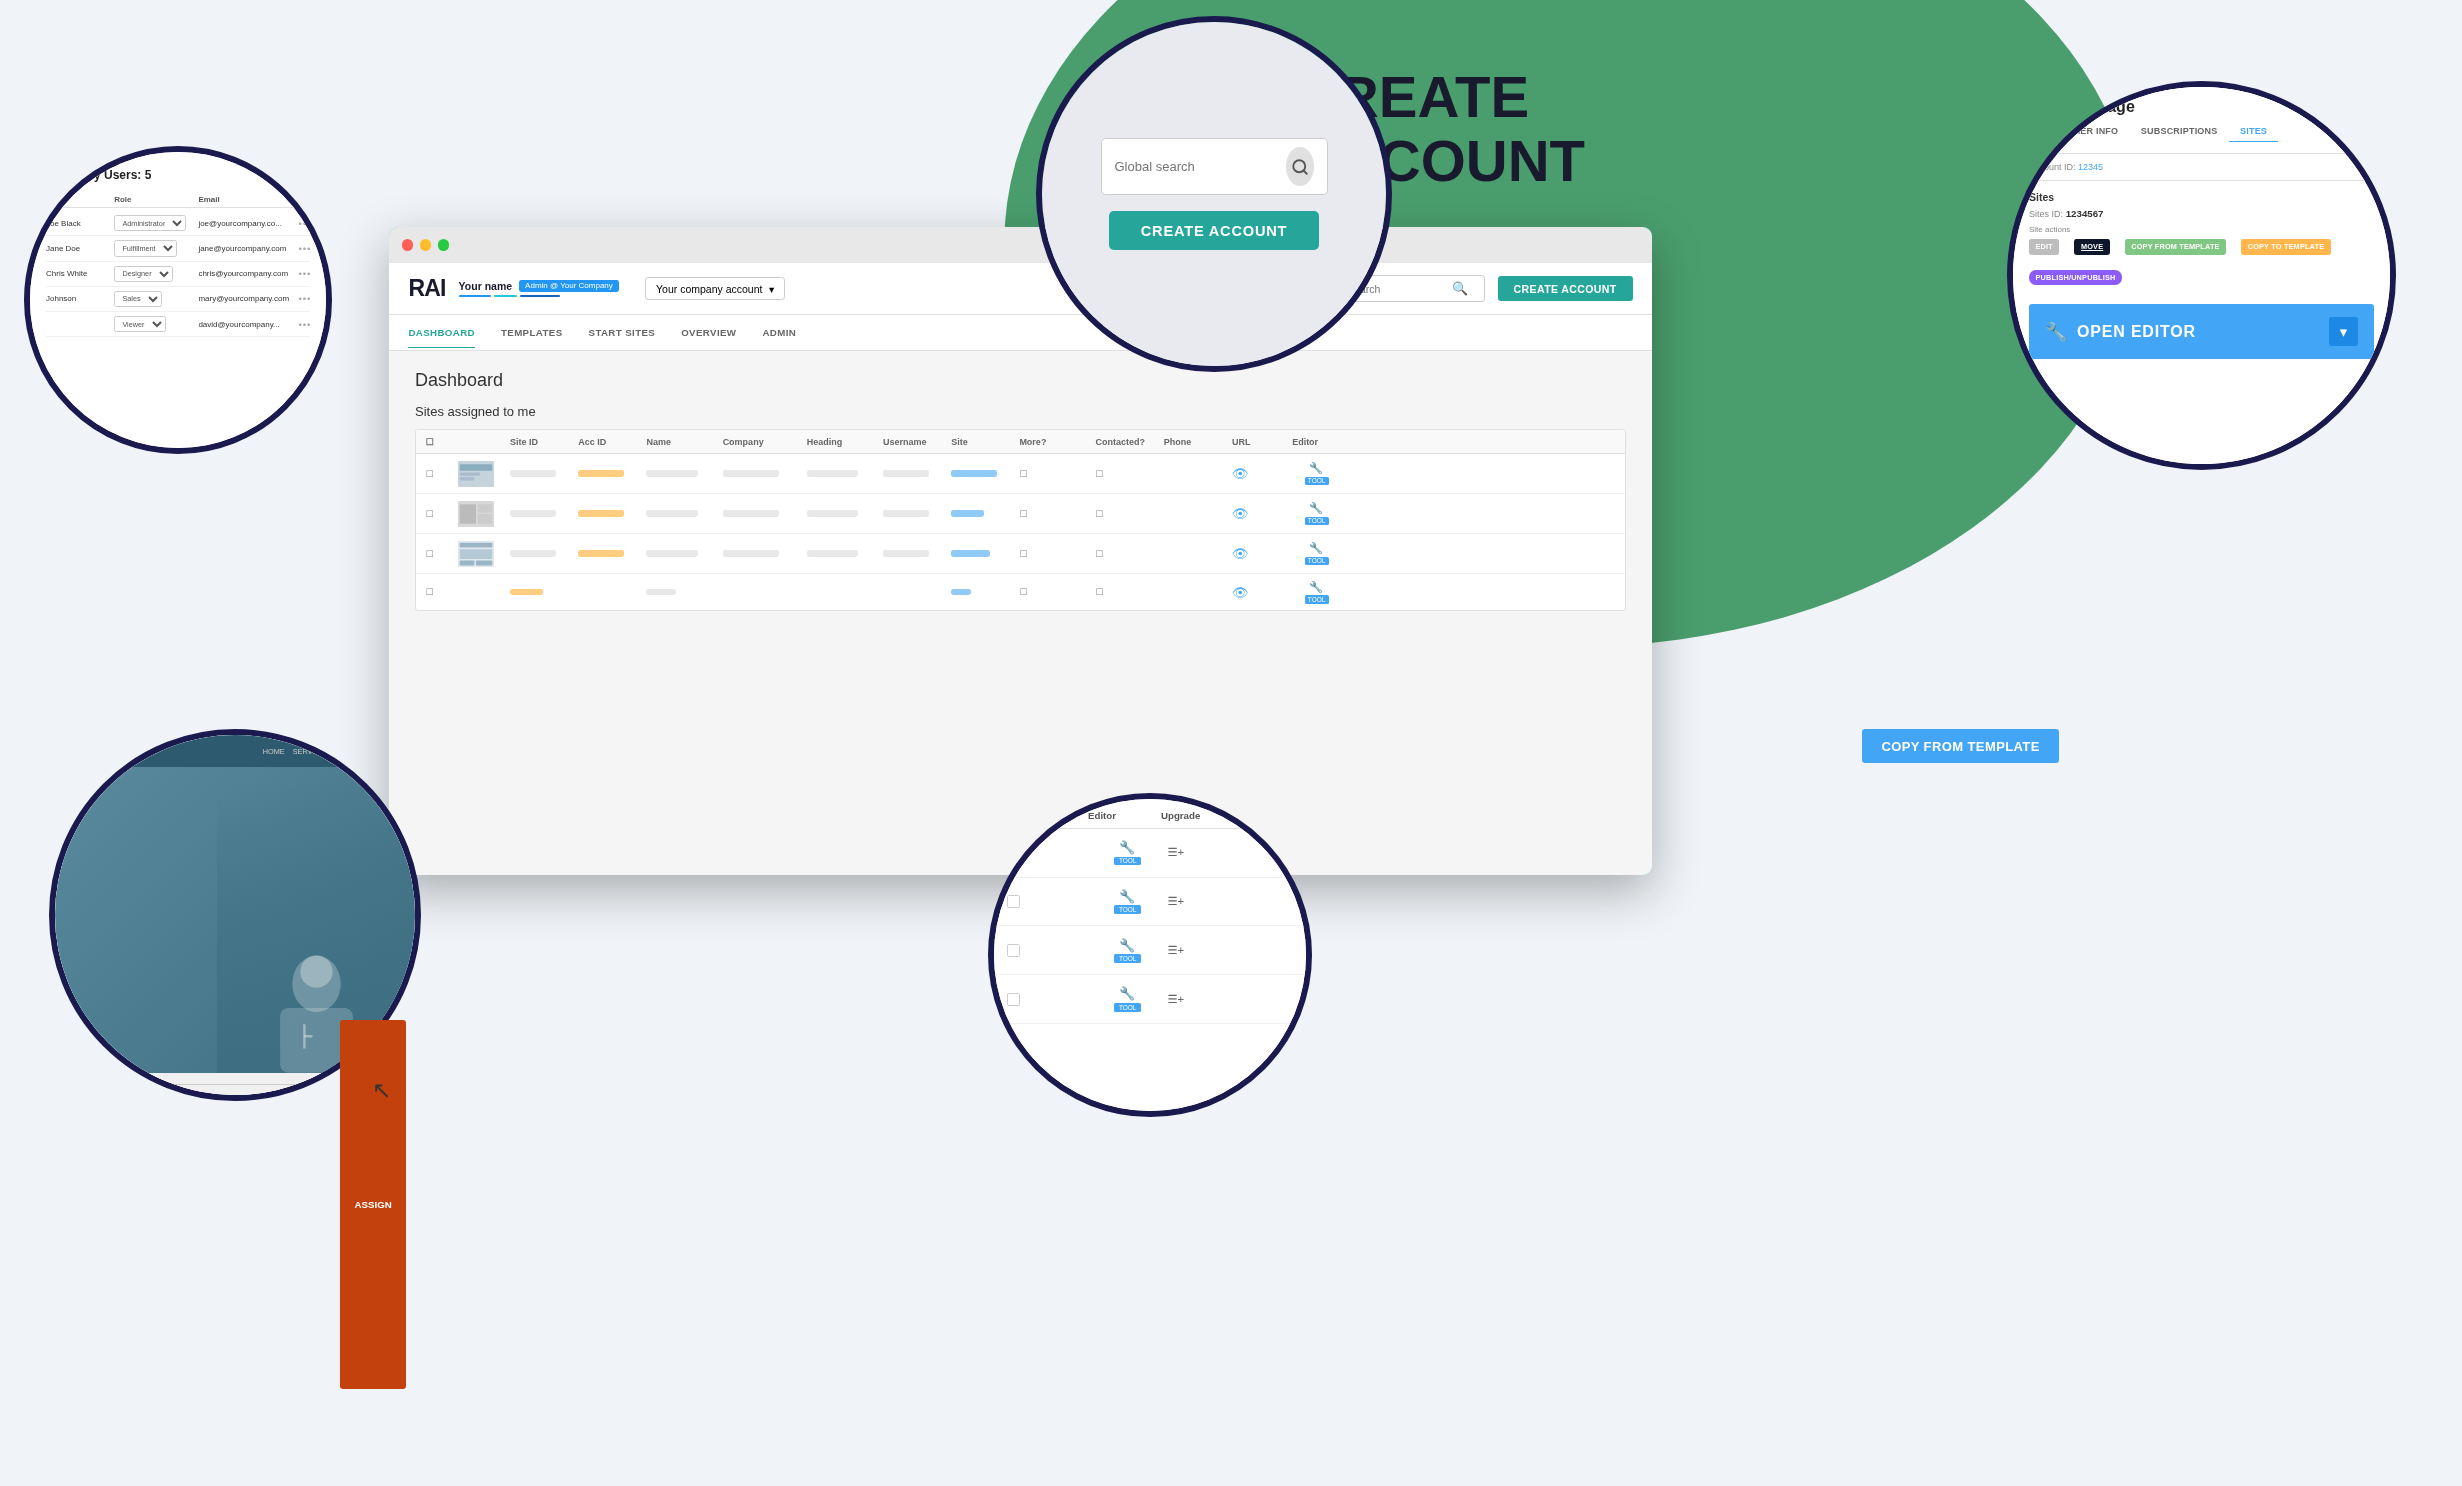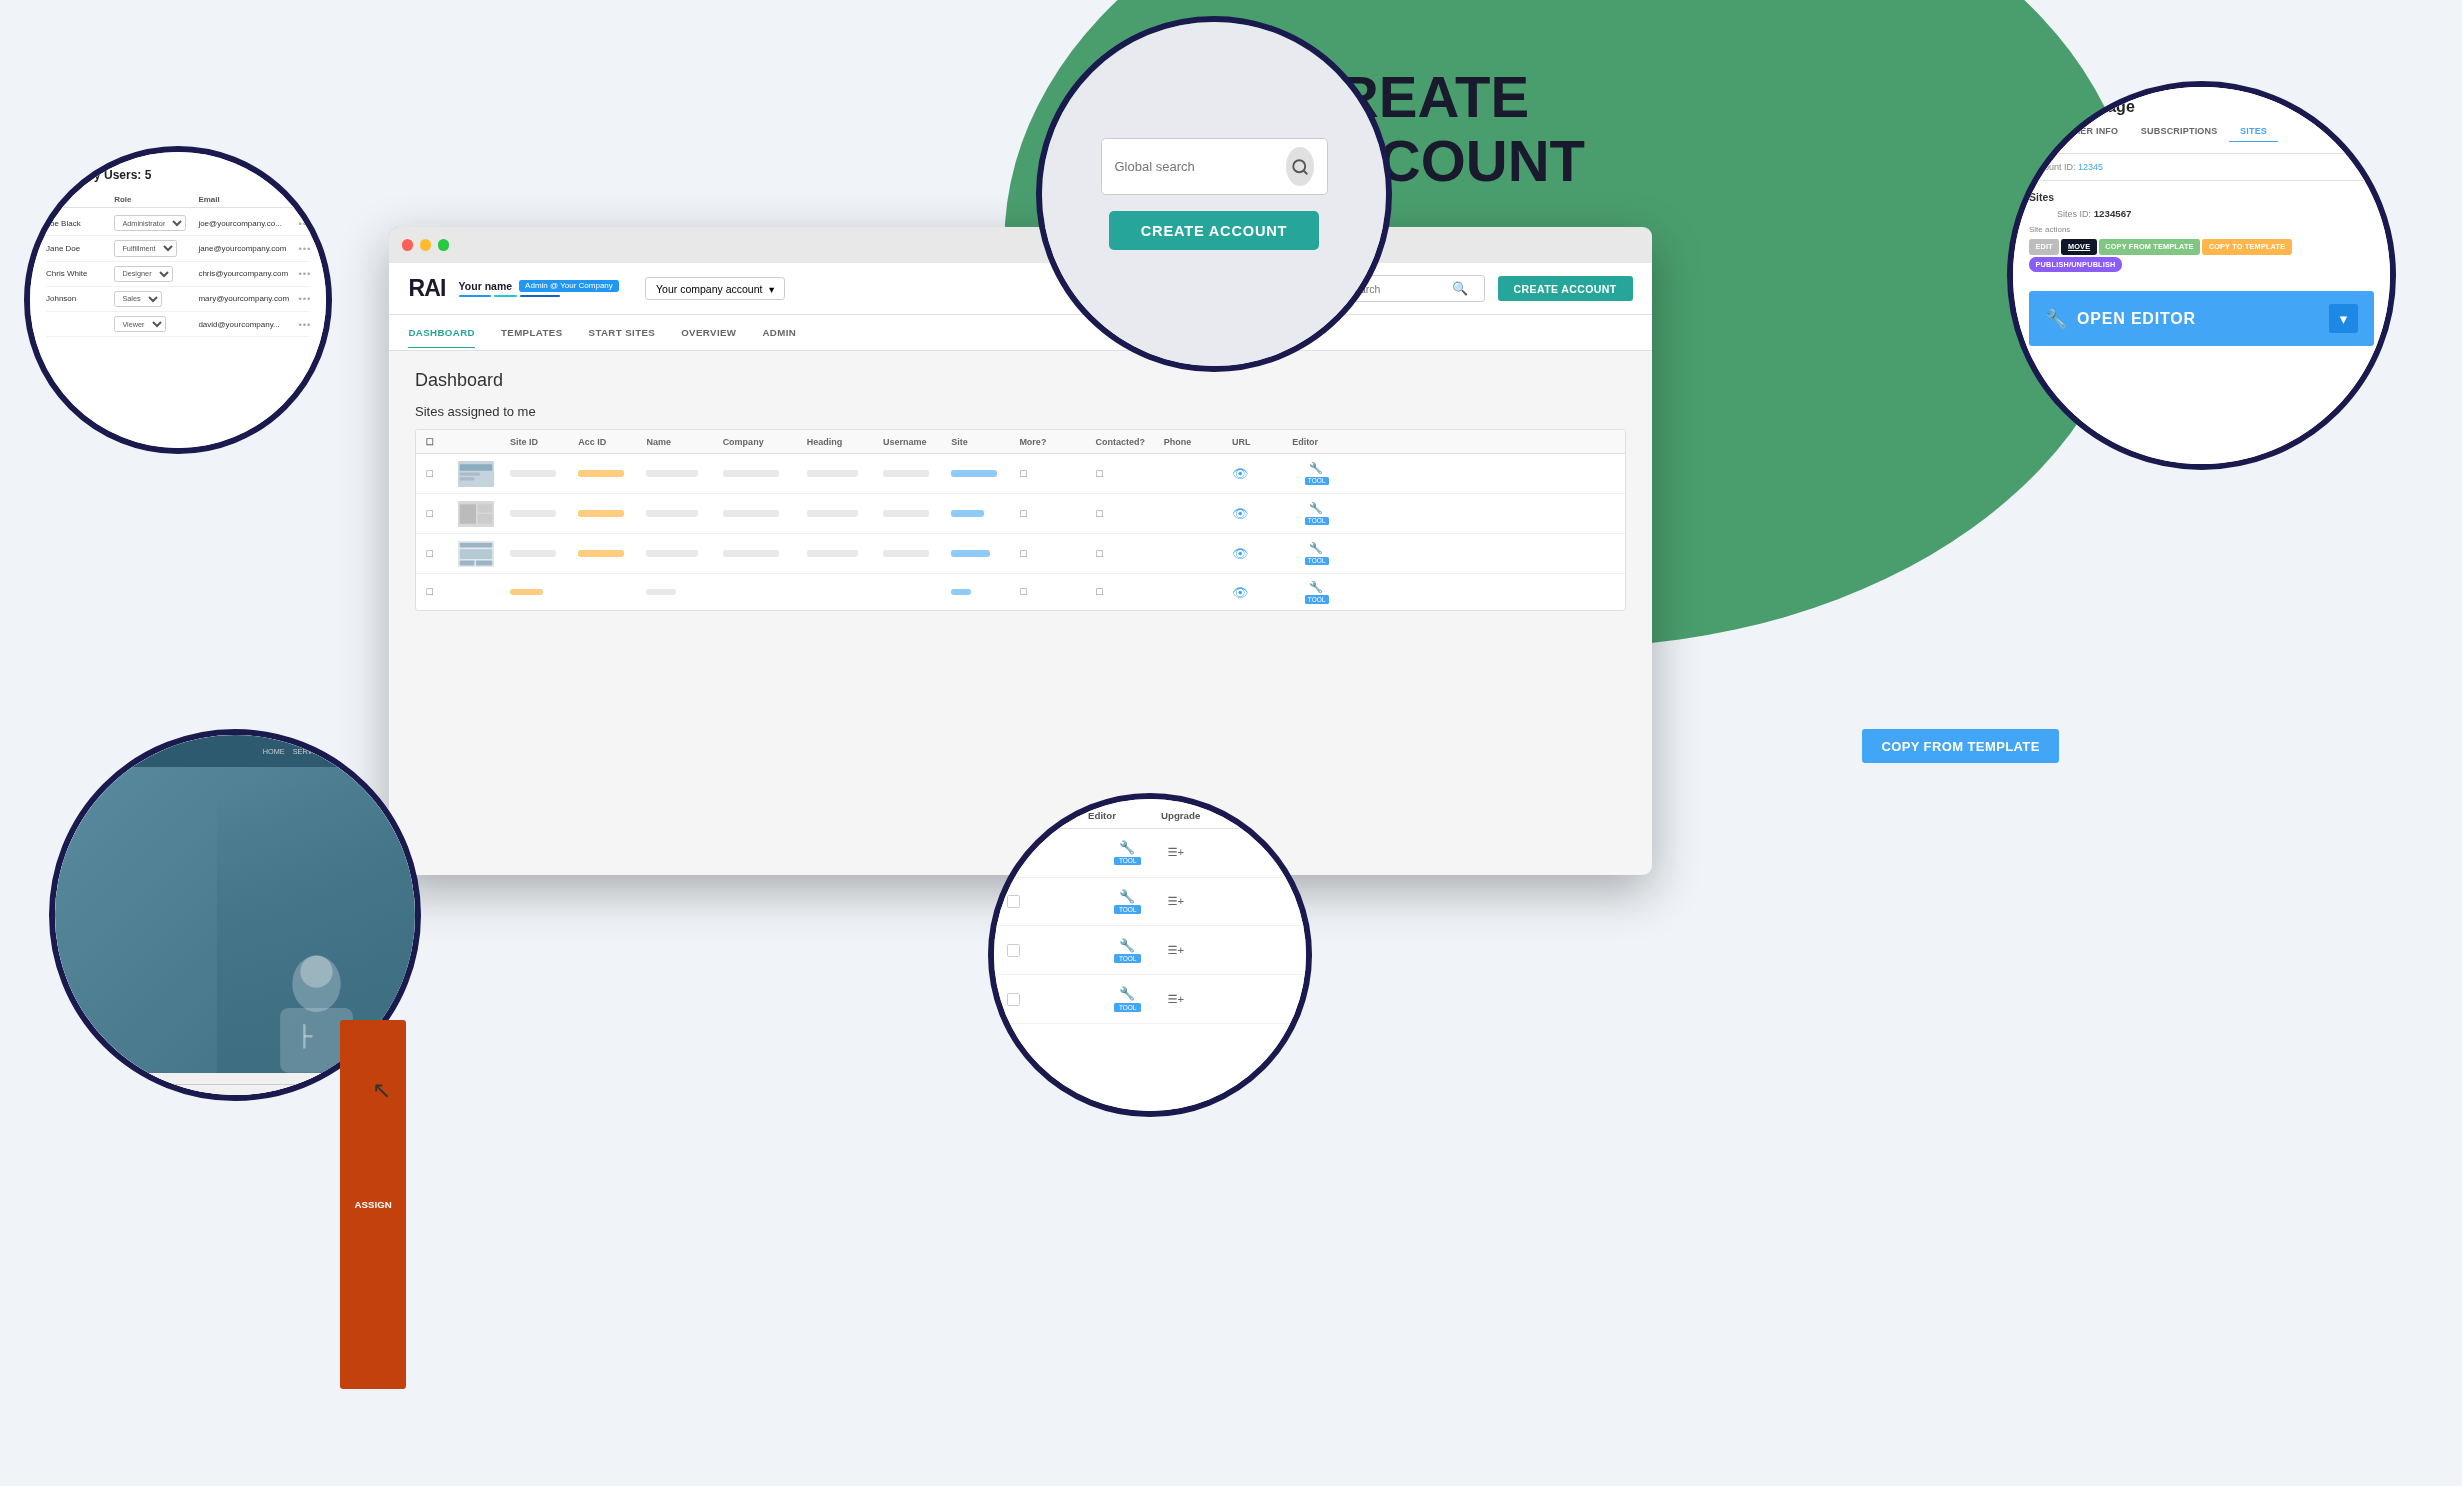--- a/index.html
+++ b/index.html
@@ -652,28 +652,27 @@
       font-size: 10.5px;
       font-weight: 600;
       color: #333;
       margin-bottom: 4.9px;
     }
 
     .account-sites-id {
       font-size: 9.7px;
       color: #333;
       margin-bottom: 6.5px;
-      margin-left: 28px;
     }
 
     .account-sites-id span { font-size: 9px; color: #888; }
 
     .site-actions {
       display: flex;
-      gap: 2px;
+      gap: 15px;
       flex-wrap: wrap;
     }
 
     .site-action-btn {
       font-size: 7.3px;
       font-weight: 700;
       padding: 3.2px 6.5px;
       border: none;
       border-radius: 2.4px;
       cursor: pointer;

